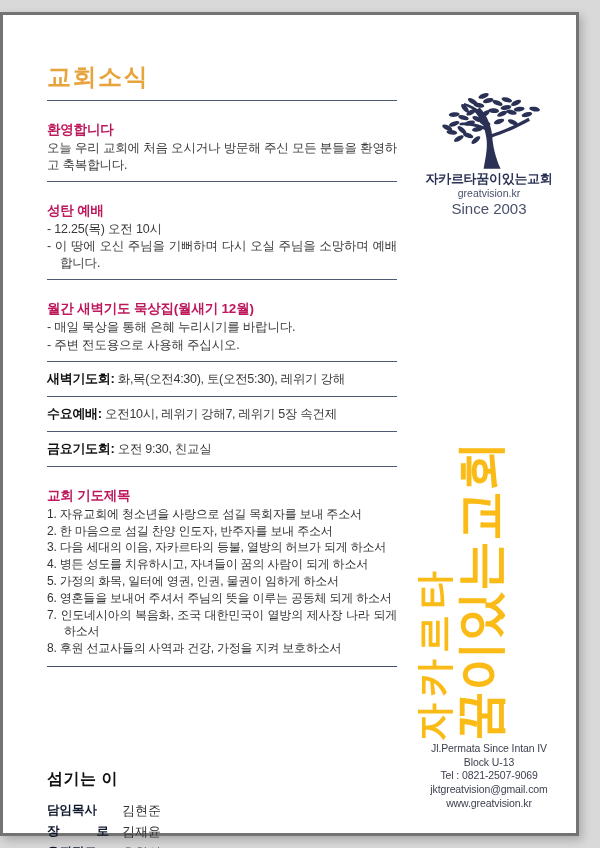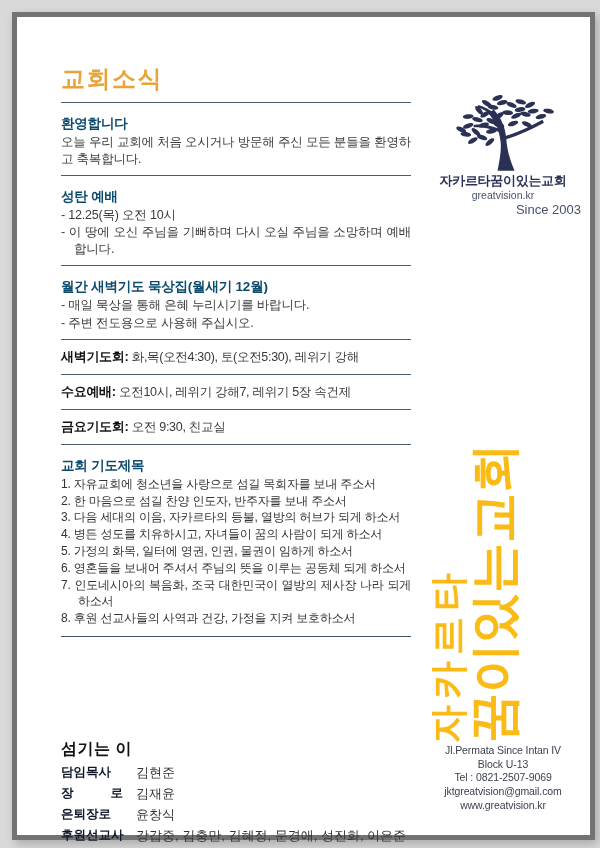--- a/index.html
+++ b/index.html
@@ -3,53 +3,53 @@
 <meta charset="utf-8">
 <style>
   html,body{margin:0;padding:0;}
   body{
     width:600px;height:848px;position:relative;
     background:#d9d9d9;
     font-family:"Liberation Sans","DejaVu Sans",sans-serif;
     overflow:hidden;
   }
   .page{
-    position:absolute;left:12px;top:12px;width:573px;height:818px;
-    background:#ffffff;border:5px solid #737373;
+    position:absolute;left:0;top:12px;width:573px;height:818px;
+    background:#ffffff;border:3px solid #737373;
     box-shadow:3px 4px 9px rgba(0,0,0,.22);
   }
   
   .left{
     position:absolute;left:44px;top:46px;width:350px;color:#3a3a3a;
   }
   .doc-title{
     font-size:24px;font-weight:bold;color:#e7a43c;letter-spacing:1.5px;
     padding-bottom:7px;border-bottom:1.5px solid #4e5a75;margin:0;
   }
   .sec{border-bottom:1px solid #4e5a75;padding:4px 0 7px;}
-  .sec-h{margin:8px 0 1px;font-size:13.5px;font-weight:bold;color:#0c4a6e;letter-spacing:-0.2px;}
+  .sec-h{margin:16px 0 1px;font-size:13.5px;font-weight:bold;color:#be185d;letter-spacing:-0.2px;}
   .body-p{margin:0;font-size:12.5px;line-height:1.34;text-align:justify;letter-spacing:-0.2px;}
   .dash{font-size:12.5px;line-height:1.38;padding-left:13px;text-indent:-13px;text-align:justify;letter-spacing:-0.2px;}
   .sched{border-bottom:1px solid #4e5a75;padding:8px 0;font-size:12.5px;letter-spacing:-0.3px;color:#3a3a3a;}
   .sched .lbl{font-weight:bold;color:#111;font-size:13px;}
   .prayer{border-bottom:1.5px solid #45516b;padding:4px 0 9px;}
   .p-item{font-size:12px;line-height:1.4;letter-spacing:-0.2px;padding-left:17px;text-indent:-17px;text-align:justify;color:#333;}
   
   .serving{margin-top:102px;}
-  .serving-h{margin:0 0 2px;font-size:16px;font-weight:bold;color:#111;letter-spacing:0.5px;}
+  .serving-h{margin:0 0 10px;font-size:16px;font-weight:bold;color:#111;letter-spacing:0.5px;}
   .s-row{font-size:13px;line-height:1.62;color:#333;white-space:nowrap;}
   .s-role{display:inline-block;width:62px;font-weight:bold;color:#0f172a;font-size:12.5px;
           text-align:justify;text-align-last:justify;vertical-align:top;}
   .s-names{margin-left:13px;}
   
   .logo-box{position:absolute;left:408px;top:76px;width:156px;text-align:center;}
   .logo-tree{display:block;margin:0 auto 2px;}
   .logo-name{font-size:13px;font-weight:bold;color:#2a3154;letter-spacing:-0.3px;line-height:1.2;}
   .logo-url{font-size:10.5px;color:#49506b;line-height:1.25;}
-  .logo-since{font-size:13px;color:#49506b;line-height:1.25;text-align:right;}
+  .logo-since{font-size:15px;color:#49506b;line-height:1.25;}
   .vbanner-outer{position:absolute;left:412px;top:424px;width:116px;height:302px;}
   .vbanner{
     width:302px;transform-origin:top left;
     transform:rotate(-90deg) translateX(-302px);
     color:#fbbb17;font-weight:bold;white-space:nowrap;
   }
   .vb-line1{font-size:38px;line-height:1.02;letter-spacing:6px;}
   .vb-line2{font-size:50px;line-height:1.06;letter-spacing:0px;}
   .addr{position:absolute;left:408px;top:727px;width:156px;text-align:center;
         font-size:10.5px;line-height:1.3;color:#3a3f4c;letter-spacing:-0.1px;}

